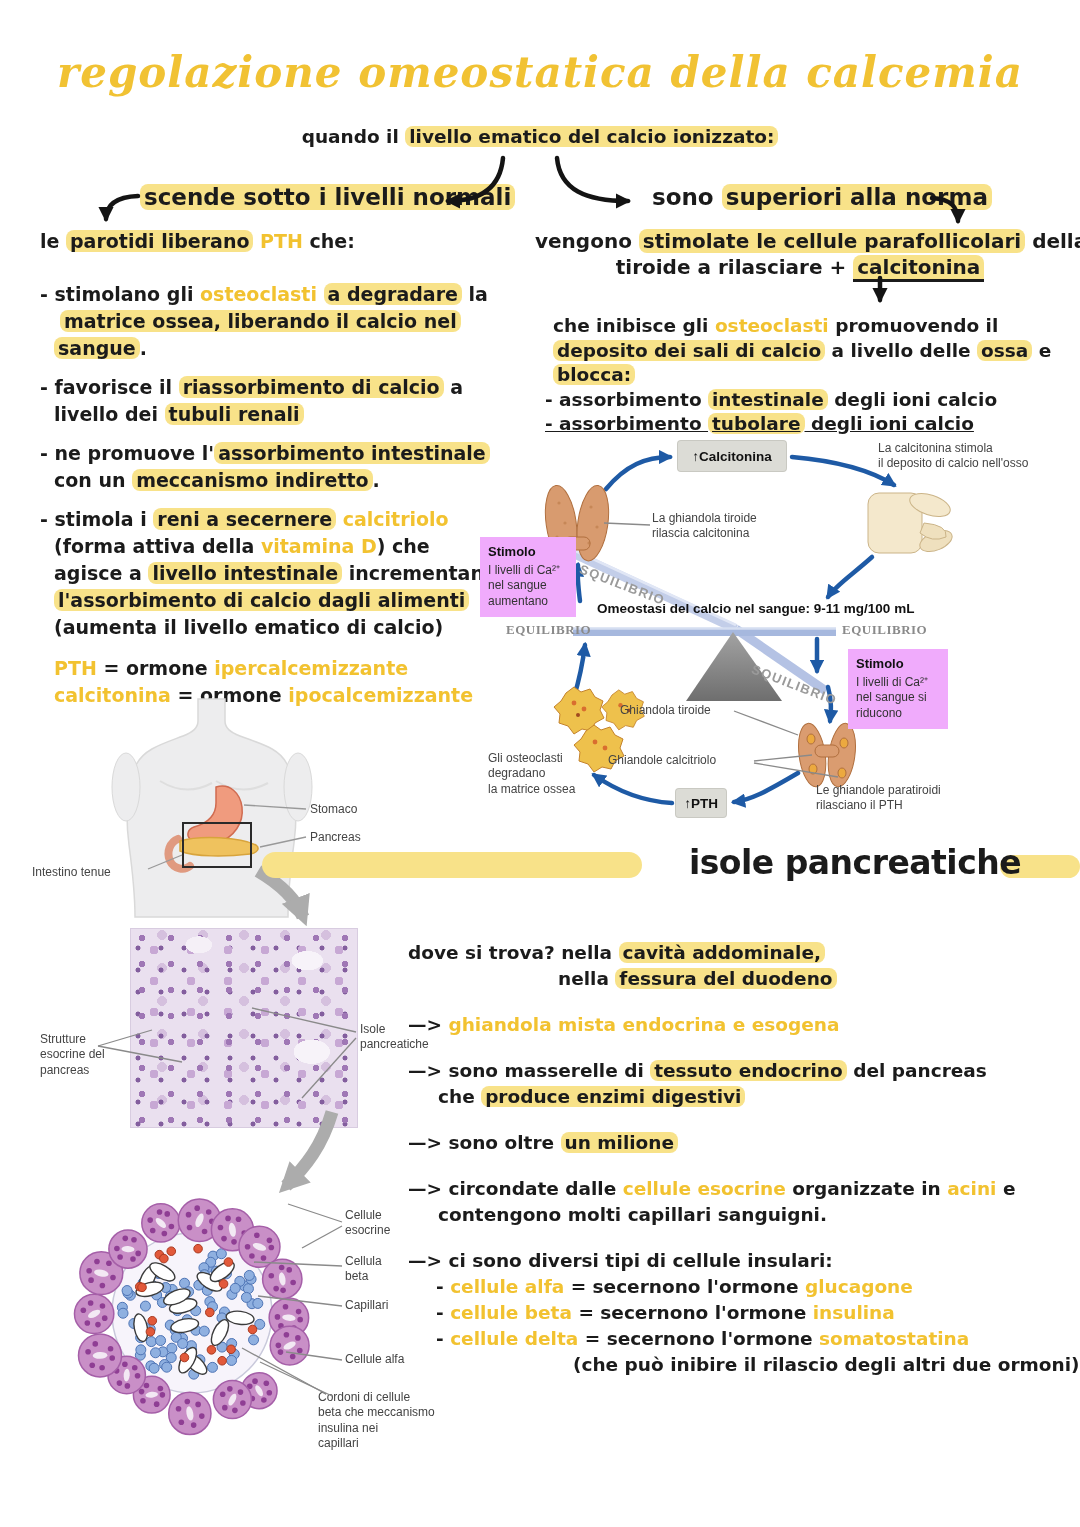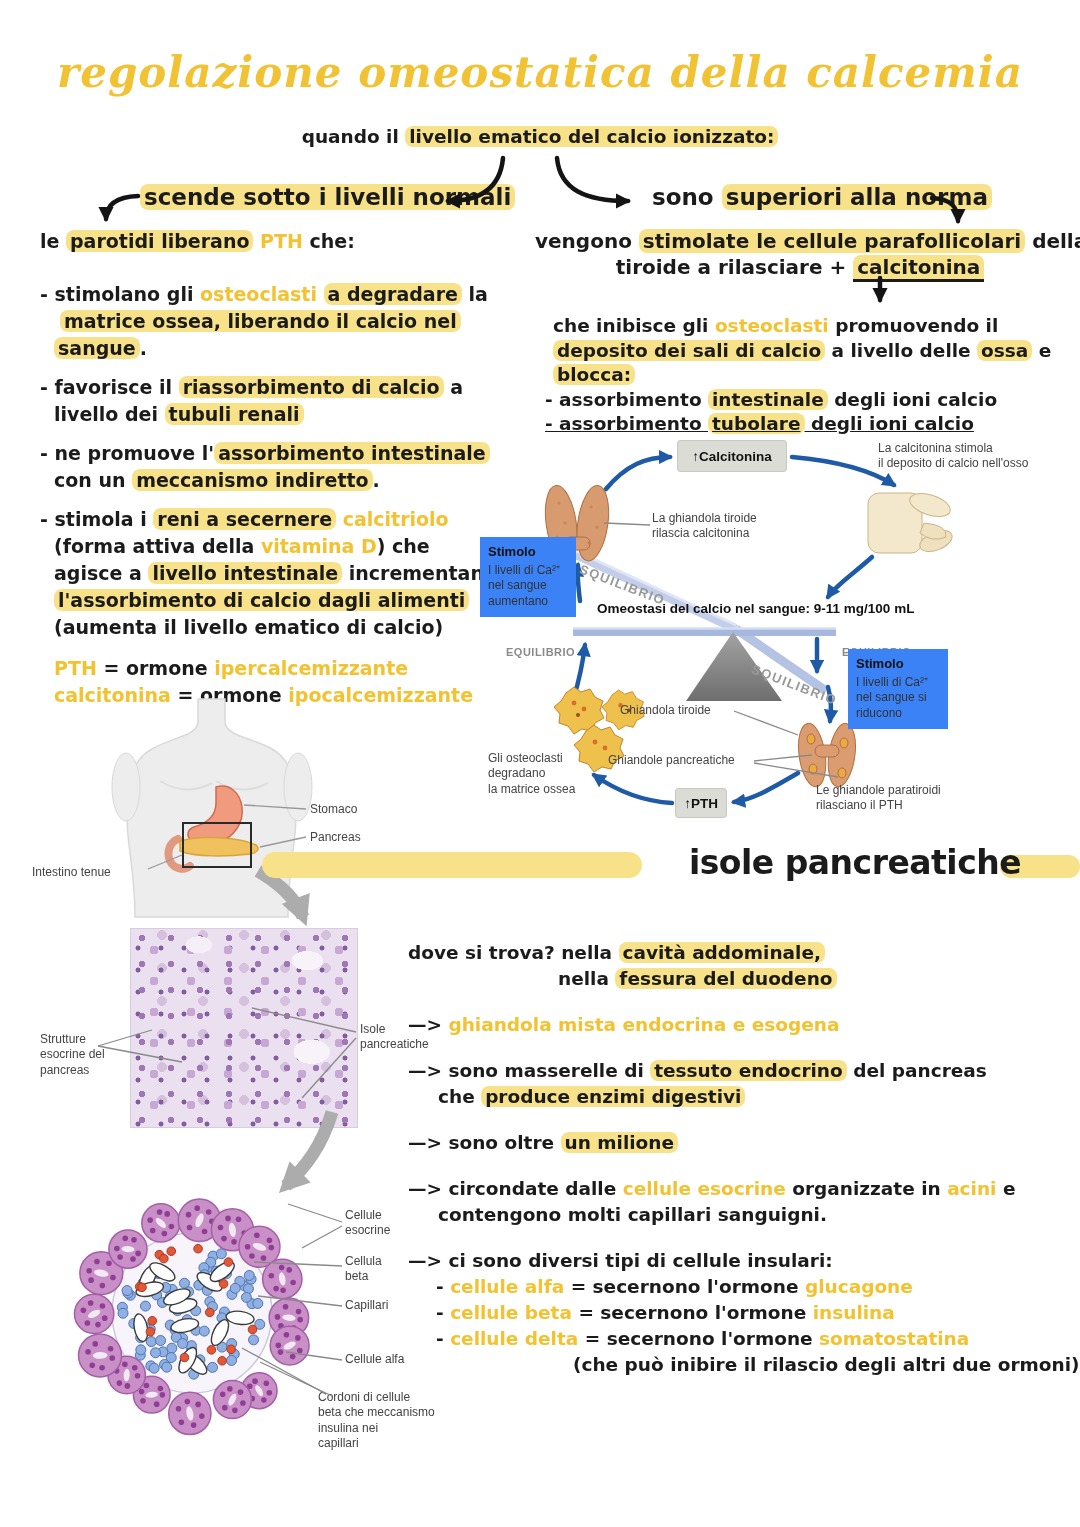--- a/index.html
+++ b/index.html
@@ -19,26 +19,26 @@
   .col{position:absolute;}
   .leftcol{left:40px;top:228px;width:490px;font-size:19px;line-height:27px;}
   .rc-head{left:535px;top:228px;width:530px;font-size:20px;line-height:26px;text-align:center;}
   .rc-body{left:553px;top:314px;width:520px;font-size:18.5px;line-height:24.5px;}
   .pancol{left:408px;top:940px;width:680px;font-size:18.5px;line-height:26px;}
   .fig-label{position:absolute;font-family:"Liberation Sans",sans-serif;font-size:12px;
              color:#444;line-height:1.28;white-space:pre-line;}
   .hormone-box{position:absolute;background:#DCDCD6;border-radius:3px;
                font-family:"Liberation Sans",sans-serif;font-weight:bold;font-size:13.5px;color:#111;
                display:flex;align-items:center;justify-content:center;box-shadow:0 0 0 1px #c9c9c2;}
-  .stimolo-box{position:absolute;background:#3b82f6;padding:7px 8px;font-family:"Liberation Sans",sans-serif;
+  .stimolo-box{position:absolute;background:#f0abfc;padding:7px 8px;font-family:"Liberation Sans",sans-serif;
                font-size:12px;color:#333;line-height:1.3;}
   .stimolo-box .t{font-weight:bold;color:#111;font-size:13px;margin-bottom:2px;}
   .stimolo-box .b{white-space:pre-line;}
-  .eq{position:absolute;font-family:Liberation Sans, sans-serif;font-weight:bold;font-size:11px;
-      color:#8a8a8a;letter-spacing:.5px;margin-top:24px;}
+  .eq{position:absolute;font-family:Liberation Serif, serif;font-weight:bold;font-size:13px;
+      color:#8a8a8a;letter-spacing:.5px;}
   .sq{position:absolute;font-family:"Liberation Sans",sans-serif;font-weight:bold;font-size:13px;
       color:#9a9a9a;letter-spacing:1.5px;transform:rotate(21deg);transform-origin:left center;}
   .omeo-title{position:absolute;font-family:"Liberation Sans",sans-serif;font-weight:bold;
               font-size:13.5px;color:#111;}
   .iso-bar{position:absolute;background:#F8E289;border-radius:13px;}
   .iso-head{position:absolute;left:635px;top:843px;width:440px;text-align:center;
             font-size:33px;line-height:40px;letter-spacing:-.5px;}
   .iso-sub{position:absolute;left:635px;top:886px;width:440px;text-align:center;
            font-size:20px;line-height:24px;}
   .histology{position:absolute;left:130px;top:928px;width:226px;height:198px;
@@ -221,21 +221,21 @@
     <div class="eq" style="left:26px;top:187px">EQUILIBRIO</div>
     <div class="eq" style="left:362px;top:187px">EQUILIBRIO</div>
     <div class="sq" style="left:272px;top:226px">SQUILIBRIO</div>
     <div class="stimolo-box" style="left:368px;top:214px;width:84px">
       <div class="t">Stimolo</div>
       <div class="b">I livelli di Ca²⁺
 nel sangue si
 riducono</div>
     </div>
     <div class="fig-label" style="left:140px;top:268px;width:112px">Ghiandola tiroide</div>
-    <div class="fig-label" style="left:128px;top:318px;width:145px">Ghiandole pancreatiche</div>
+    <div class="fig-label" style="left:128px;top:318px;width:145px">Ghiandole calcitriolo</div>
     <div class="fig-label" style="left:336px;top:348px;width:180px">Le ghiandole paratiroidi
 rilasciano il PTH</div>
     <div class="hormone-box" style="left:196px;top:354px;width:50px;height:28px">
       <span>↑</span>
         <span>PTH</span>
     </div>
     <div class="fig-label" style="left:8px;top:316px;width:110px">Gli osteoclasti
 degradano
 la matrice ossea</div>
   </div>

